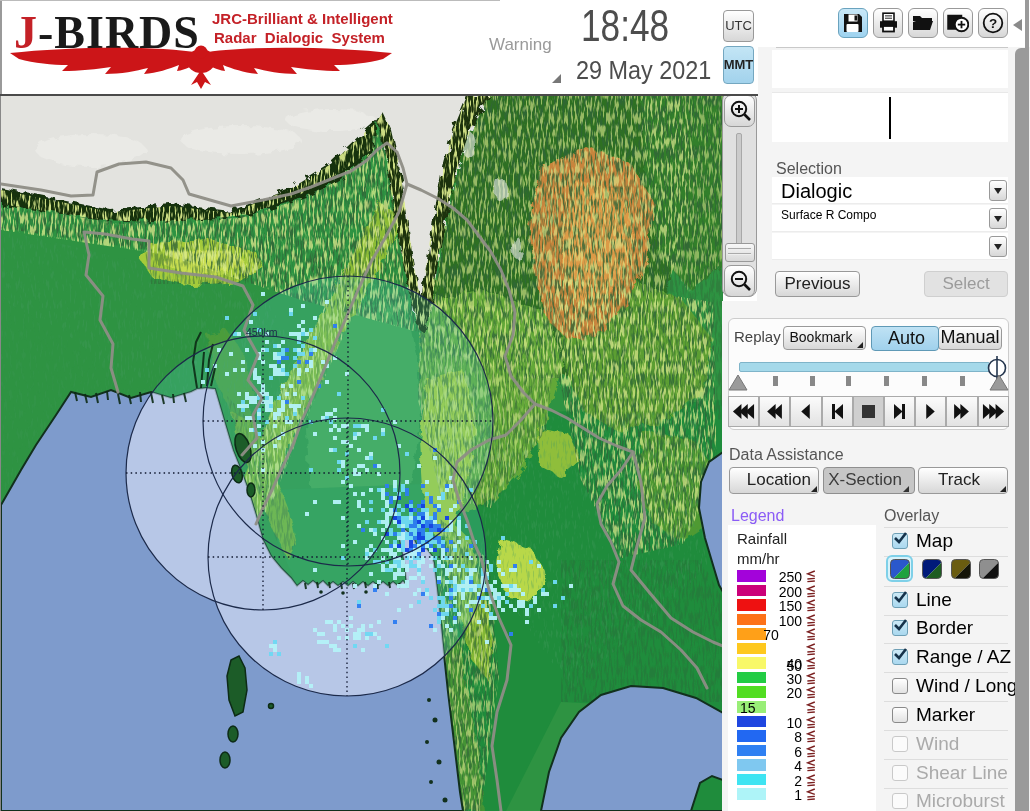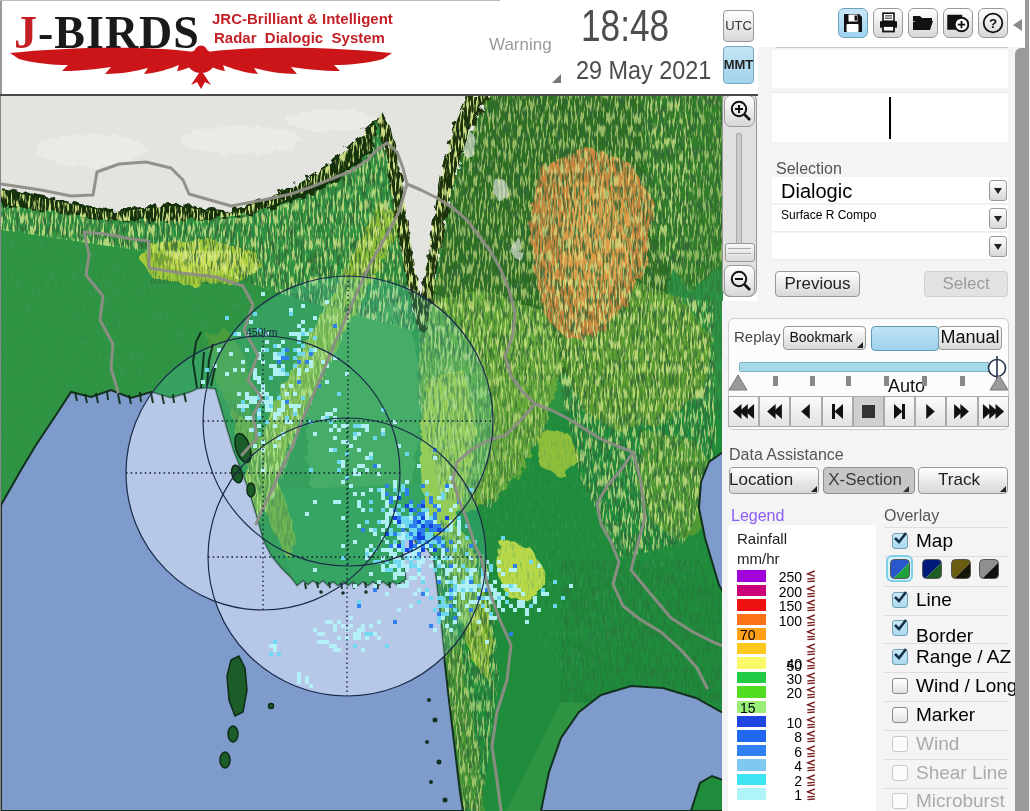--- a/index.html
+++ b/index.html
@@ -975,21 +975,21 @@
 <div class="abs" style="left:924px;top:271px;width:84px;height:26px;text-align:center;line-height:25px;font-size:17px;color:#9b9b9b;">Select</div>
 
 <div class="abs" style="left:728px;top:318px;width:281px;height:112px;background:#fcfcfc;border:1px solid #ccc;border-radius:6px;"></div>
 <div class="abs" style="left:734px;top:328px;font-size:15px;color:#444;">Replay</div>
 <div class="abs btn" style="left:783px;top:326px;width:83px;height:24px;"></div>
 <div class="abs" style="left:783px;top:326px;width:76px;height:24px;text-align:center;line-height:23px;font-size:14px;color:#111;">Bookmark</div>
 <div class="abs" style="left:857px;top:342px;width:0;height:0;border-left:6px solid transparent;border-bottom:6px solid #222;"></div>
 <div class="abs btn" style="left:938px;top:326px;width:64px;height:24px;"></div>
 <div class="abs" style="left:938px;top:326px;width:64px;height:24px;text-align:center;line-height:23px;font-size:18px;color:#111;">Manual</div>
 <div class="abs" style="left:871px;top:326px;width:68px;height:25px;background:linear-gradient(#bfe2f4,#a0d1ec);border:1px solid #5f99b6;border-radius:4px;"></div>
-<div class="abs" style="left:871px;top:326px;width:71px;height:25px;text-align:center;line-height:24px;font-size:18px;color:#111;margin-top:48px;">Auto</div>
+<div class="abs" style="left:871px;top:326px;width:71px;height:25px;text-align:center;line-height:24px;font-size:18px;color:#111;">Auto</div>
 
 <div class="abs" style="left:739px;top:362px;width:251px;height:10px;background:#a5d9ea;border:1px solid #7fb4c9;border-radius:2px;"></div>
 <svg class="abs" style="left:985px;top:354px;" width="26" height="28" viewBox="0 0 26 28">
       <circle cx="12" cy="14" r="8.5" fill="#fff" stroke="#24354d" stroke-width="1.6"></circle>
       <line x1="12" y1="2" x2="12" y2="26" stroke="#24354d" stroke-width="1.6"></line>
     </svg>
 <svg class="abs" style="left:728px;top:374px;" width="282" height="18" viewBox="0 0 282 18">
  <path d="M10,1 L19,16 L1,16 Z" fill="#9a9a9a" stroke="#777" stroke-width="1"></path>
  <path d="M271,1 L280,16 L262,16 Z" fill="#9a9a9a" stroke="#777" stroke-width="1"></path>
  <g fill="#888">
@@ -1040,21 +1040,21 @@
       <path d="M14.399999999999999,4 L22.9,11.5 L14.399999999999999,19 Z" fill="#111"></path>
     </svg>
     <div class="abs" style="left:977.6px;top:396px;width:31.2px;height:31px;background:linear-gradient(#fbfbfb,#e2e2e2);border:1px solid #aaa;"></div>
     <svg class="abs" style="left:977.6px;top:400px;" width="31" height="23" viewBox="0 0 31 23">
       <path d="M4.949999999999999,4 L13.45,11.5 L4.949999999999999,19 Z" fill="#111"></path>
       <path d="M11.25,4 L19.75,11.5 L11.25,19 Z" fill="#111"></path>
       <path d="M17.549999999999997,4 L26.049999999999997,11.5 L17.549999999999997,19 Z" fill="#111"></path>
     </svg>
 <div class="abs" style="left:729px;top:446px;font-size:16px;color:#555;">Data Assistance</div>
 <div class="abs btn" style="left:729px;top:467px;width:90px;height:27px;"></div>
-<div class="abs" style="left:729px;top:467px;width:82px;height:27px;text-align:left;line-height:26px;font-size:17px;color:#222;">Location</div>
+<div class="abs" style="left:729px;top:467px;width:82px;height:27px;text-align:right;line-height:26px;font-size:17px;color:#222;">Location</div>
 <div class="abs" style="left:811px;top:486px;width:0;height:0;border-left:6px solid transparent;border-bottom:6px solid #222;"></div>
 <div class="abs" style="left:823px;top:467px;width:92px;height:27px;background:#c6c6c6;border:1px solid #8f8f8f;border-radius:4px;"></div>
 <div class="abs" style="left:823px;top:467px;width:84px;height:27px;text-align:center;line-height:26px;font-size:17px;color:#3c3c3c;">X-Section</div>
 <div class="abs" style="left:903px;top:486px;width:0;height:0;border-left:6px solid transparent;border-bottom:6px solid #333;"></div>
 <div class="abs btn" style="left:918px;top:467px;width:90px;height:27px;"></div>
 <div class="abs" style="left:918px;top:467px;width:82px;height:27px;text-align:center;line-height:26px;font-size:17px;color:#222;">Track</div>
 <div class="abs" style="left:1000px;top:486px;width:0;height:0;border-left:6px solid transparent;border-bottom:6px solid #222;"></div>
 <div class="abs" style="left:731px;top:507px;font-size:16px;color:#8b5cf6;">Legend</div>
 <div class="abs" style="left:884px;top:507px;font-size:16px;color:#555;">Overlay</div>
 
@@ -1091,21 +1091,21 @@
     <div class="abs" style="left:737px;top:613.6px;width:29px;height:11.5px;background:#fd7218;"></div>
     <div class="abs" style="left:740px;top:612.6px;width:62px;text-align:right;font-size:14px;color:#000;">100</div>
     <div class="abs" style="left:806px;top:612.6px;"><svg width="10" height="13" viewBox="0 0 10 13">
         <g stroke="#7a1f1f" stroke-width="1.4" fill="none">
           <path d="M8.8,1 L1.6,3.8 L8.8,6.4"></path>
           <path d="M1.4,9 L8.8,8.4"></path>
           <path d="M1.4,11.6 L8.8,11"></path>
         </g>
       </svg></div>
     <div class="abs" style="left:737px;top:628.2px;width:29px;height:11.5px;background:#ffa018;"></div>
-    <div class="abs" style="left:740px;top:627.2px;width:62px;text-align:left;font-size:14px;color:#000;">70</div>
+    <div class="abs" style="left:740px;top:627.2px;width:62px;text-align:center;font-size:14px;color:#000;">70</div>
     <div class="abs" style="left:806px;top:627.2px;"><svg width="10" height="13" viewBox="0 0 10 13">
         <g stroke="#7a1f1f" stroke-width="1.4" fill="none">
           <path d="M8.8,1 L1.6,3.8 L8.8,6.4"></path>
           <path d="M1.4,9 L8.8,8.4"></path>
           <path d="M1.4,11.6 L8.8,11"></path>
         </g>
       </svg></div>
     <div class="abs" style="left:737px;top:642.8px;width:29px;height:11.5px;background:#fec81e;"></div>
     <div class="abs" style="left:740px;top:641.8px;width:62px;text-align:right;font-size:14px;color:#000;margin-top:16px;">50</div>
     <div class="abs" style="left:806px;top:641.8px;"><svg width="10" height="13" viewBox="0 0 10 13">
@@ -1212,21 +1212,21 @@
     <div class="ovl" style="top:530px;">Map</div>
     <div class="abs cb on" style="left:892px;top:592px;"></div>
     <svg class="abs" style="left:892px;top:589px;" width="17" height="17" viewBox="0 0 17 17">
       <path d="M3,8 L7,12 L14,3" fill="none" stroke="#16324a" stroke-width="2.6"></path>
     </svg>
     <div class="ovl" style="top:589px;">Line</div>
     <div class="abs cb on" style="left:892px;top:620px;"></div>
     <svg class="abs" style="left:892px;top:617px;" width="17" height="17" viewBox="0 0 17 17">
       <path d="M3,8 L7,12 L14,3" fill="none" stroke="#16324a" stroke-width="2.6"></path>
     </svg>
-    <div class="ovl" style="top:617px;margin-top:8px;">Border</div>
+    <div class="ovl" style="top:617px;">Border</div>
     <div class="abs cb on" style="left:892px;top:649px;"></div>
     <svg class="abs" style="left:892px;top:646px;" width="17" height="17" viewBox="0 0 17 17">
       <path d="M3,8 L7,12 L14,3" fill="none" stroke="#16324a" stroke-width="2.6"></path>
     </svg>
     <div class="ovl" style="top:646px;">Range / AZ</div>
     <div class="abs cb" style="left:892px;top:678px;"></div>
     <div class="ovl" style="top:675px;">Wind / Long</div>
     <div class="abs cb" style="left:892px;top:707px;"></div>
     <div class="ovl" style="top:704px;">Marker</div>
     <div class="abs cb dis" style="left:892px;top:736px;"></div>

